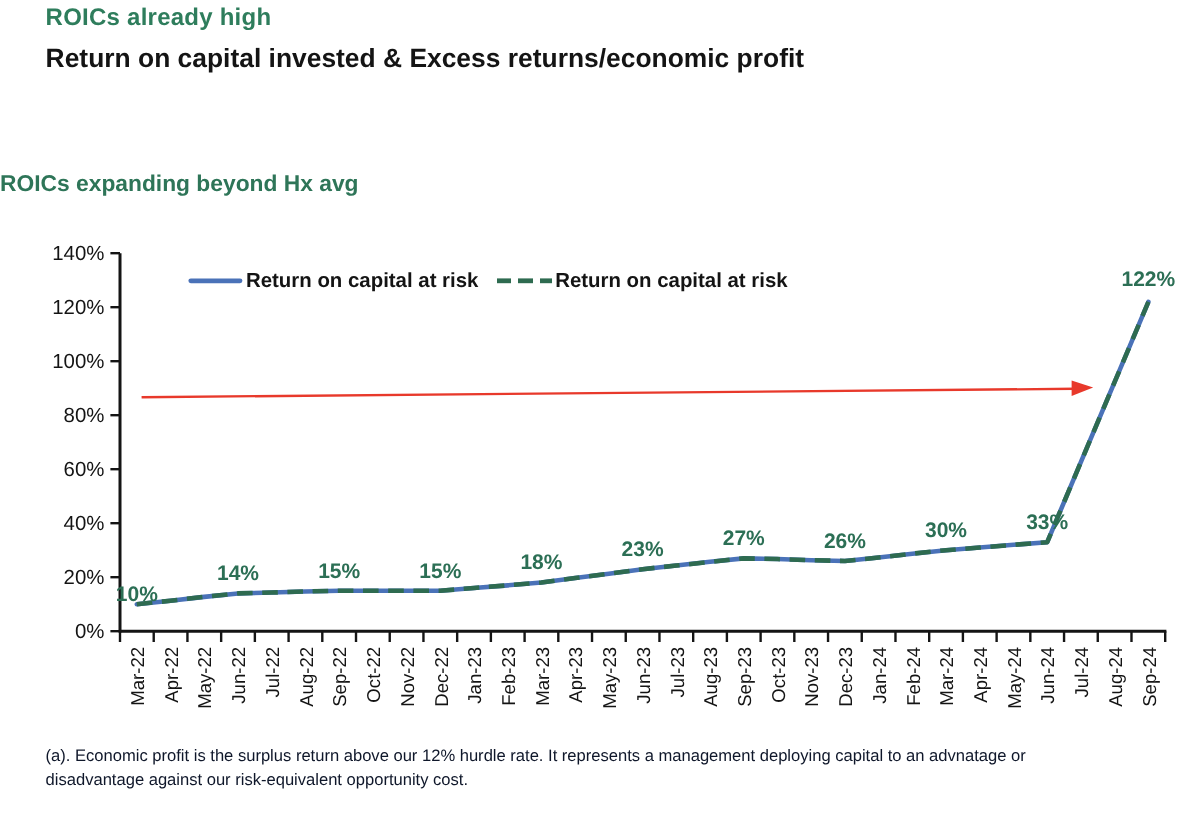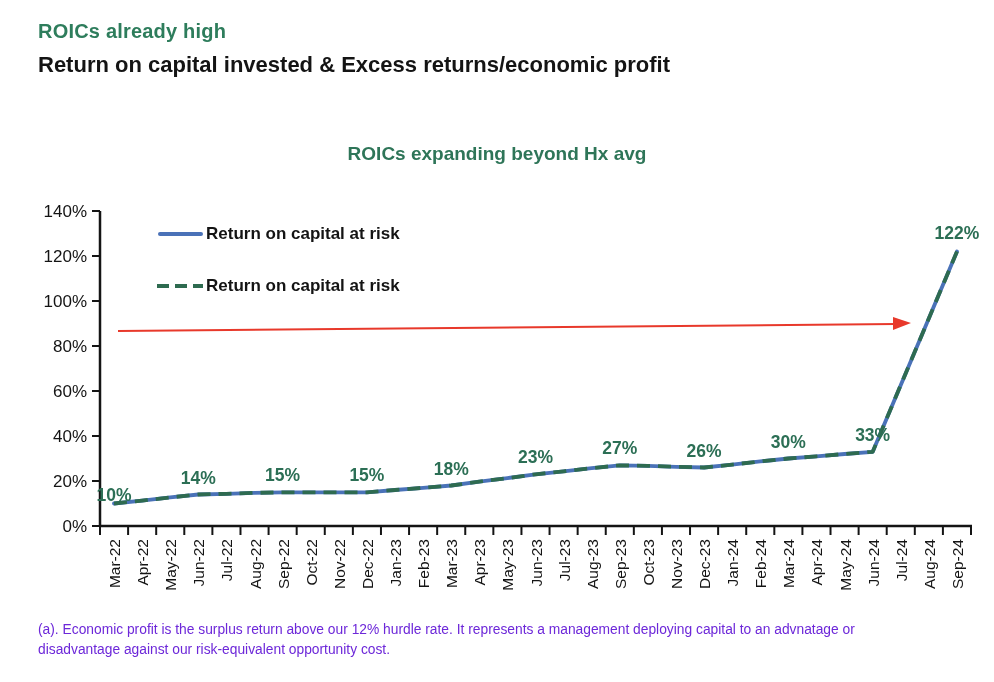--- a/index.html
+++ b/index.html
@@ -4,56 +4,56 @@
 <style>
   * { margin: 0; padding: 0; box-sizing: border-box; }
   html, body { background: #ffffff; }
   body {
     width: 994px; height: 682px;
     font-family: "Liberation Sans", sans-serif;
     position: relative; overflow: hidden;
   }
   .page { position: absolute; inset: 0; background: #fff; }
 
-  .header { position: absolute; left: 38px; top: 20px; }
+  .header { position: absolute; left: 38px; top: 4px; }
   .page-title {
     font-size: 20px; font-weight: 700; color: #2e7d5c;
     letter-spacing: 0.2px;
   }
   .page-subtitle {
     margin-top: 9px; font-size: 22px; font-weight: 700; color: #141414;
   }
 
   .chart-title {
     position: absolute; left: 0; top: 143px; width: 994px;
-    text-align: center; font-size: 19px; font-weight: 700; color: #2e7558;
+    text-align: left; font-size: 19px; font-weight: 700; color: #2e7558;
   }
 
   .legend {
     position: absolute; left: 157px; top: 224px;
-    display: flex; align-items: flex-end; gap: 32px; flex-direction: column;
+    display: flex; align-items: flex-start; gap: 15px;
   }
   .legend-item { display: flex; align-items: center; gap: 3px; }
   .legend-label { font-size: 17px; font-weight: 700; color: #141414; }
   .swatch-solid {
     width: 45px; height: 4px; border-radius: 2px; background: #4a72b8;
   }
   .swatch-dashed {
     width: 46px; height: 4px;
     background: repeating-linear-gradient(90deg, #2e6b50 0 12px, rgba(0,0,0,0) 12px 18px);
   }
 
   #chart-svg { position: absolute; left: 0; top: 0; }
   .ylab { font-family: "Liberation Sans", sans-serif; font-size: 17px; fill: #141414; }
   .xlab { font-family: "Liberation Sans", sans-serif; font-size: 15.5px; fill: #141414; }
   .dlab { font-family: "Liberation Sans", sans-serif; font-size: 17.5px; font-weight: 700; fill: #2c6f55; }
 
   .footnote {
     position: absolute; left: 38px; top: 620px; width: 868px;
-    font-size: 13.8px; line-height: 1.42; color: #6d28d9;
+    font-size: 13.8px; line-height: 1.42; color: #0f172a;
   }
 </style>
 </head>
 <body>
 
 <div class="page">
 
   <div class="header">
     <div class="page-title">ROICs already high</div>
     <div class="page-subtitle">Return on capital invested &amp; Excess returns/economic profit</div>

